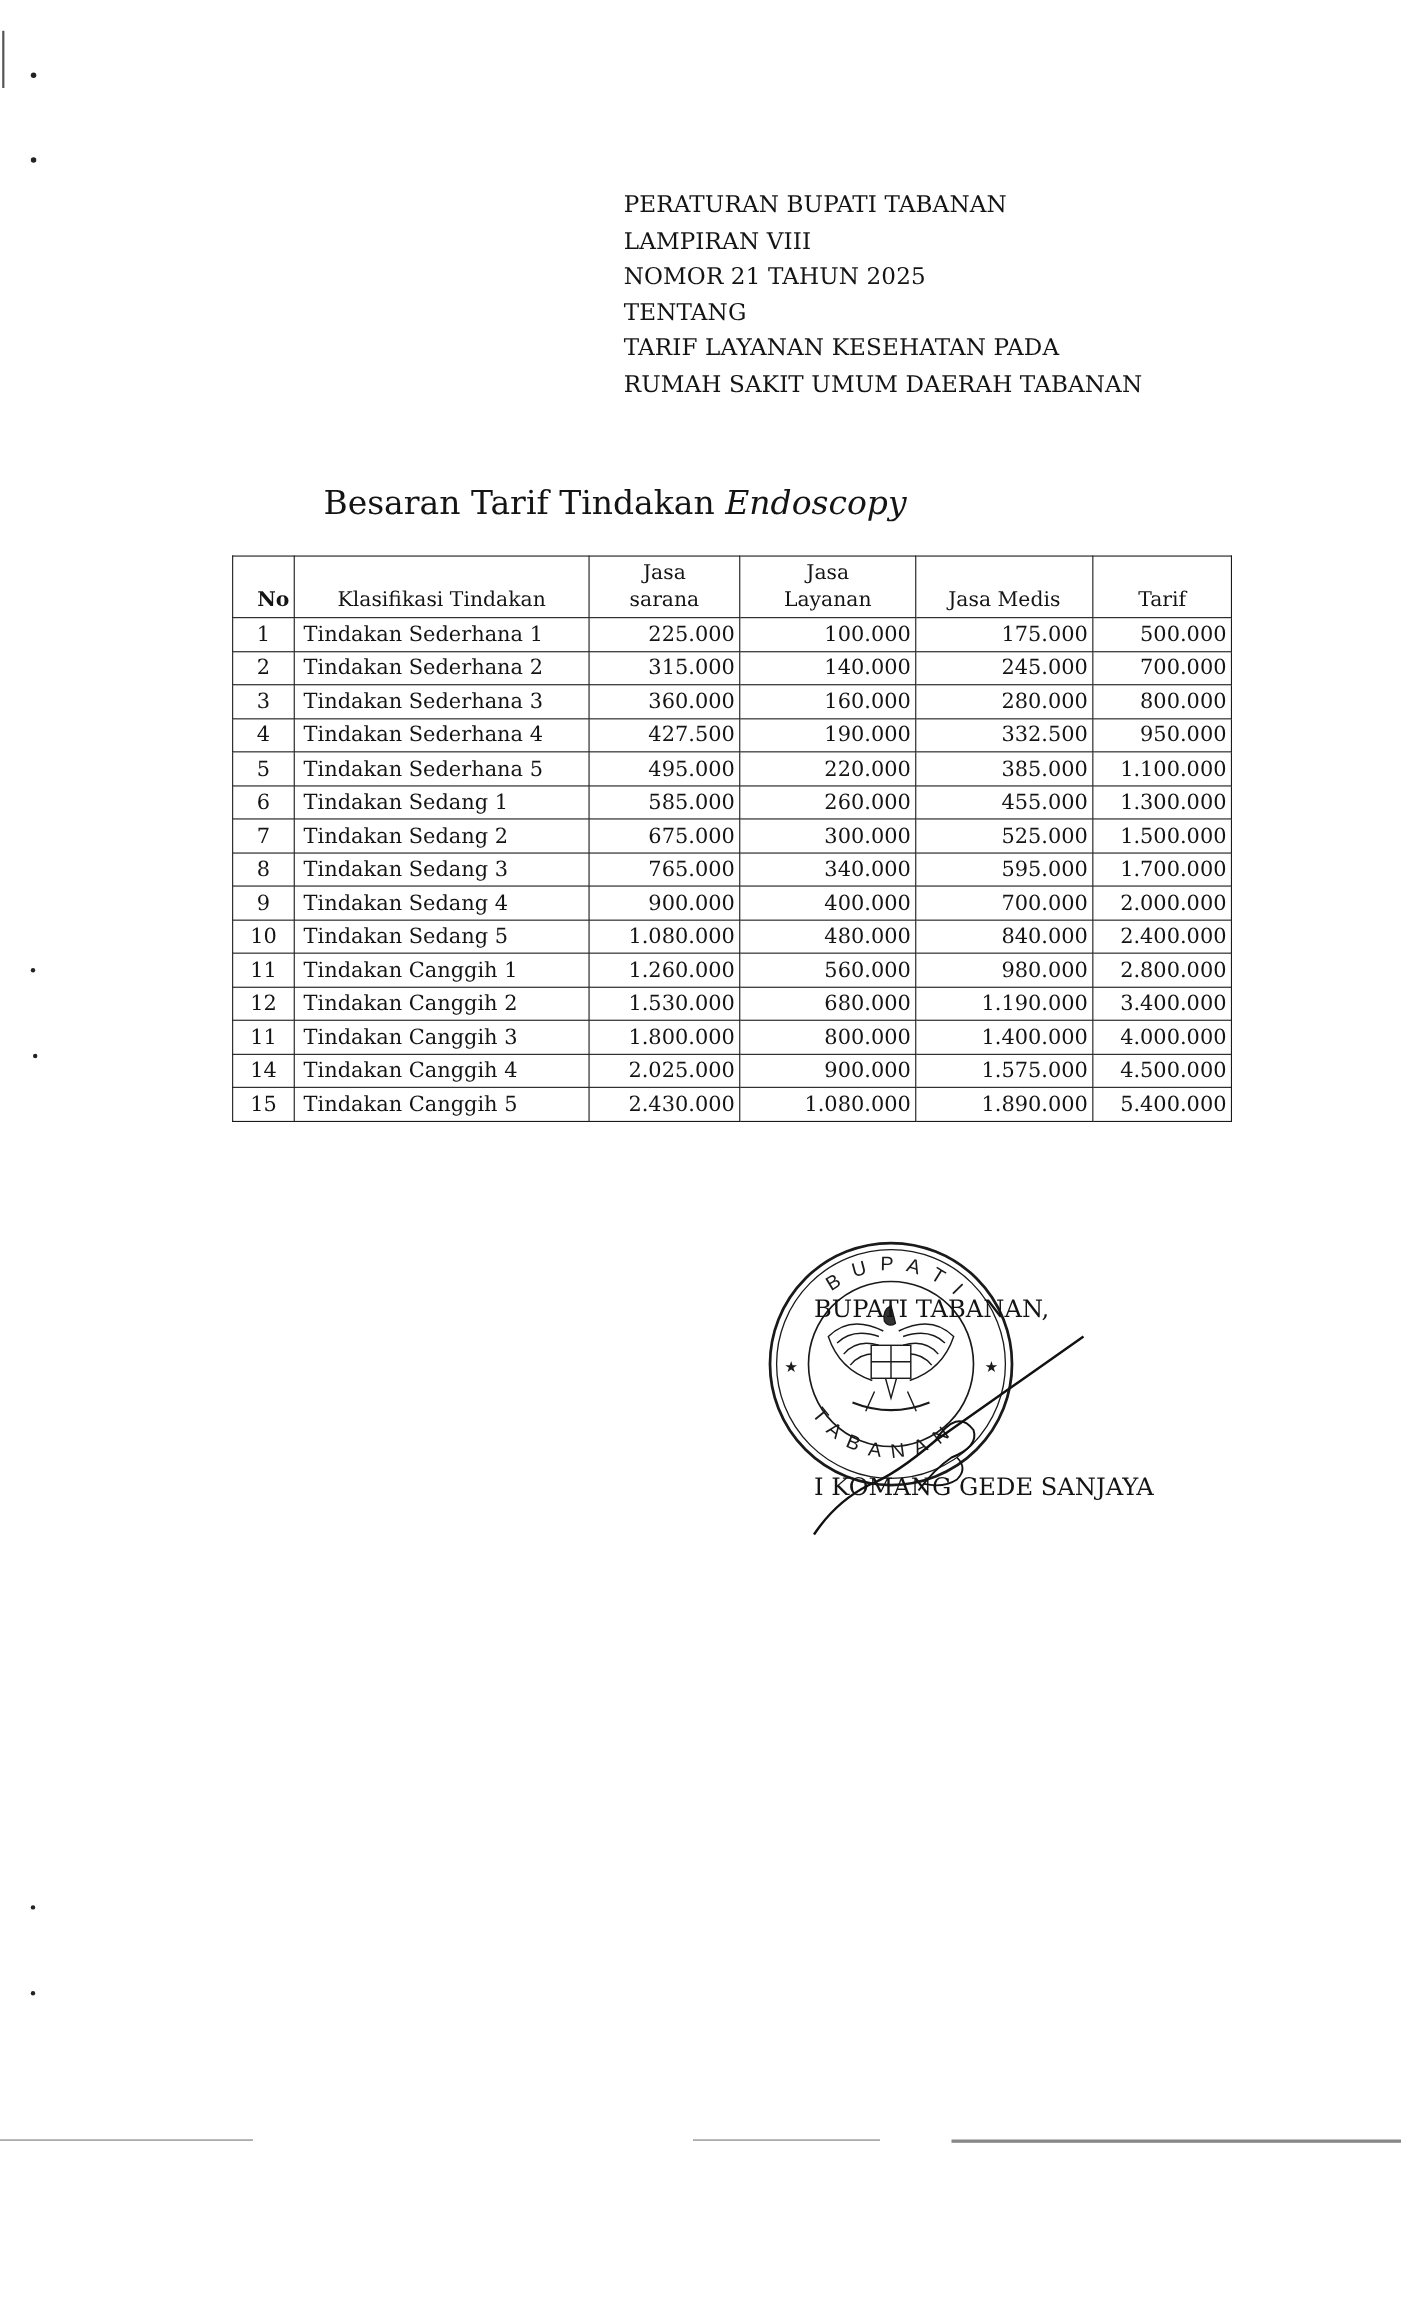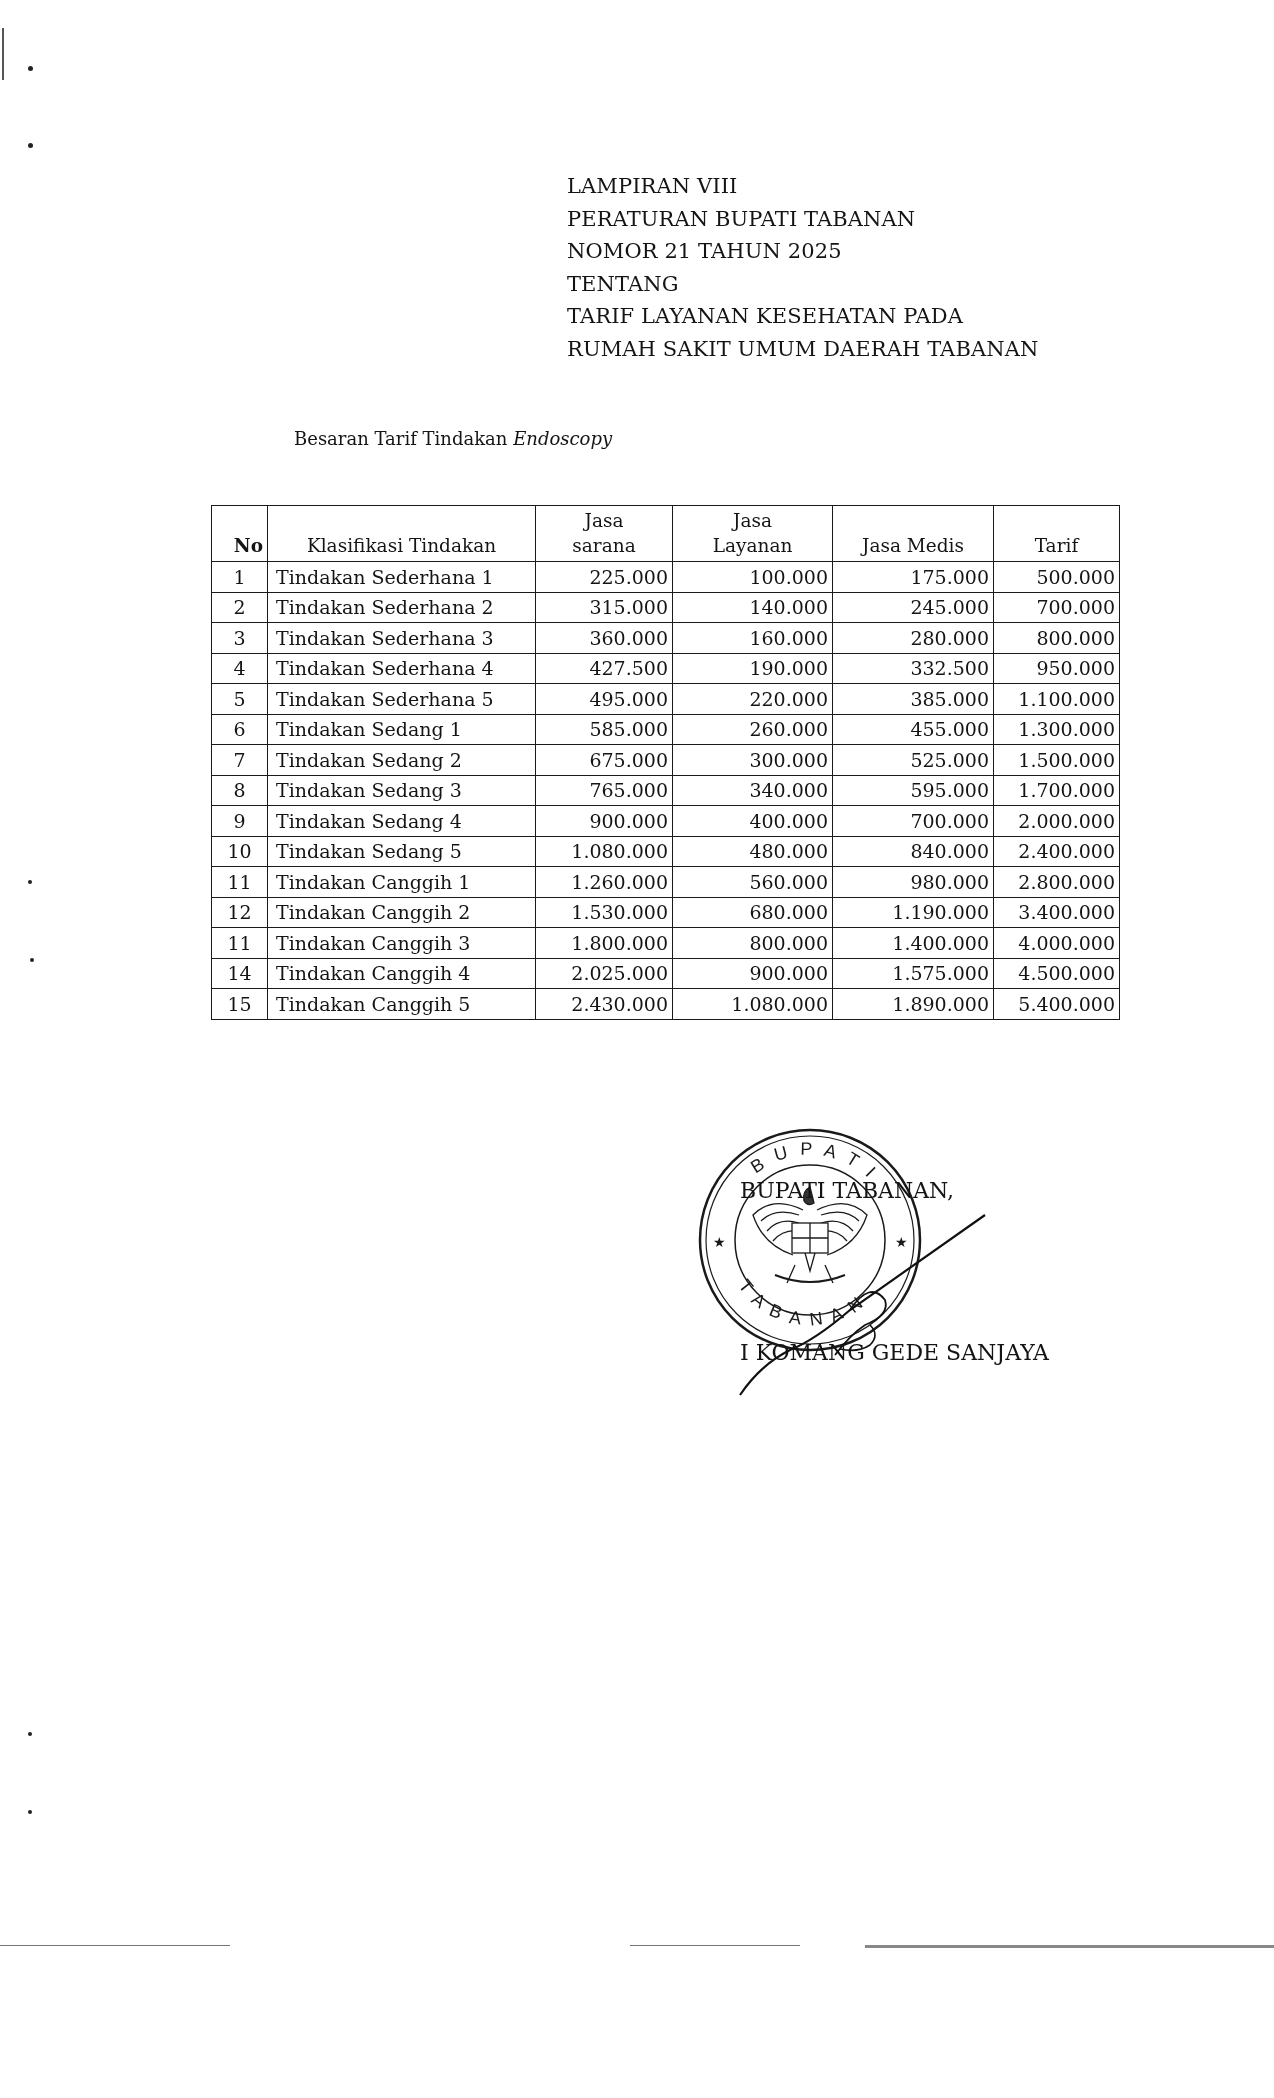--- a/index.html
+++ b/index.html
@@ -11,22 +11,22 @@
   .scan-line-left { position: absolute; left: 2px; top: 28px; width: 2px; height: 52px; background: #555; }
   .speck { position: absolute; background: #222; border-radius: 50%; }
 
   .header-block {
     position: absolute; left: 567px; top: 170px;
     font-size: 21px; line-height: 32.5px; letter-spacing: 0.1px;
   }
   .header-block div { white-space: nowrap; }
 
   .table-title {
-    position: absolute; left: 294px; top: 428px;
-    font-size: 18px; white-space: nowrap;
+    position: absolute; left: 294px; top: 440px;
+    font-size: 30px; white-space: nowrap;
   }
   .table-title em { font-style: italic; }
 
   table.tarif {
     position: absolute; left: 211px; top: 505px;
     border-collapse: collapse;
     font-size: 19px;
   }
   table.tarif th, table.tarif td {
     border: 1.6px solid #1a1a1a;
@@ -66,22 +66,22 @@
 
 <div class="scan-line-left"></div>
 <div class="speck" style="left:28px;top:66px;width:5px;height:5px"></div>
 <div class="speck" style="left:28px;top:143px;width:5px;height:5px"></div>
 <div class="speck" style="left:28px;top:880px;width:4px;height:4px"></div>
 <div class="speck" style="left:30px;top:958px;width:4px;height:4px"></div>
 <div class="speck" style="left:28px;top:1732px;width:4px;height:4px"></div>
 <div class="speck" style="left:28px;top:1810px;width:4px;height:4px"></div>
 
 <div class="header-block">
+  <div>PERATURAN BUPATI TABANAN</div>
   <div>LAMPIRAN VIII</div>
-  <div>PERATURAN BUPATI TABANAN</div>
   <div>NOMOR 21 TAHUN 2025</div>
   <div>TENTANG</div>
   <div>TARIF LAYANAN KESEHATAN PADA</div>
   <div>RUMAH SAKIT UMUM DAERAH TABANAN</div>
 </div>
 
 <div class="table-title">
   <span>Besaran Tarif Tindakan</span>
   <em>Endoscopy</em>
 </div>

